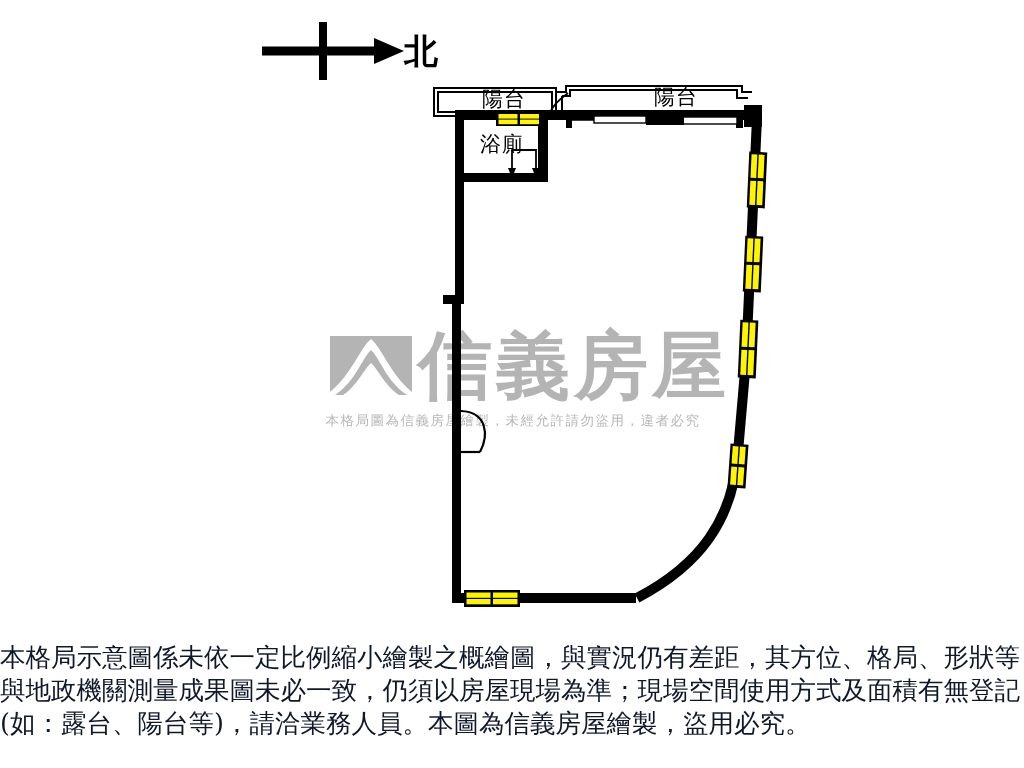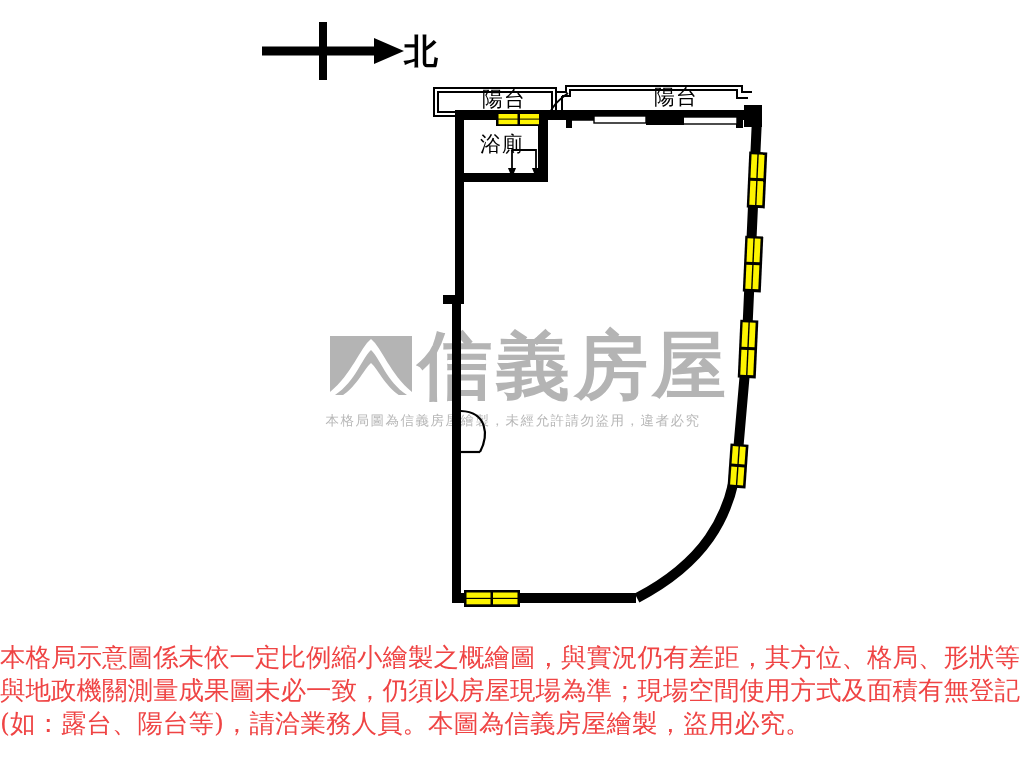--- a/index.html
+++ b/index.html
@@ -61,21 +61,21 @@
     letter-spacing: 1.5px;
   }
   #disclaimer {
     position: absolute;
     left: 0;
     top: 641px;
     width: 1024px;
     font-family: "DejaVu Serif", "Liberation Serif", serif;
     font-size: 25.5px;
     line-height: 33px;
-    color: #ef4444;
+    color: #0f172a;
     letter-spacing: 0px;
     text-align: left;
     white-space: pre-wrap;
     word-break: break-all;
   }
 </style>
 </head>
 <body>
 
 <div id="plan-root">

